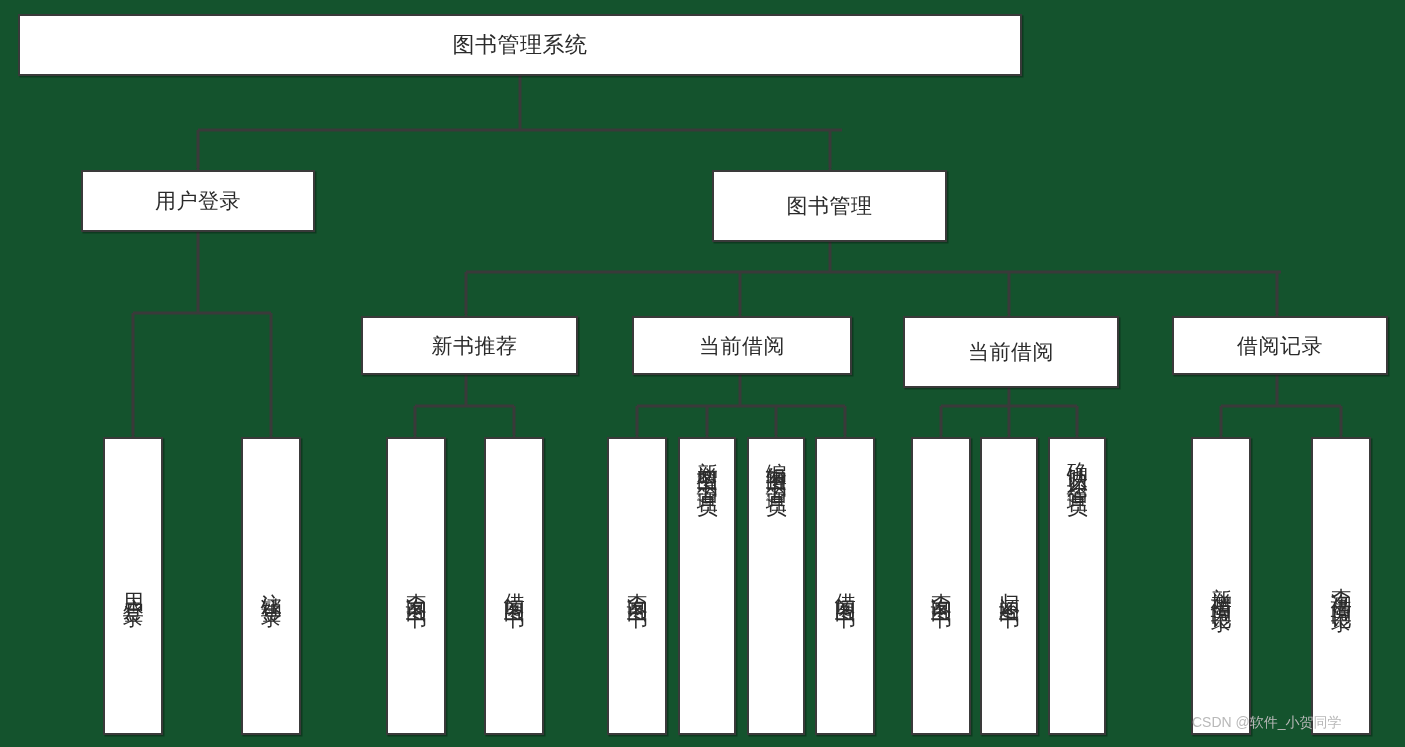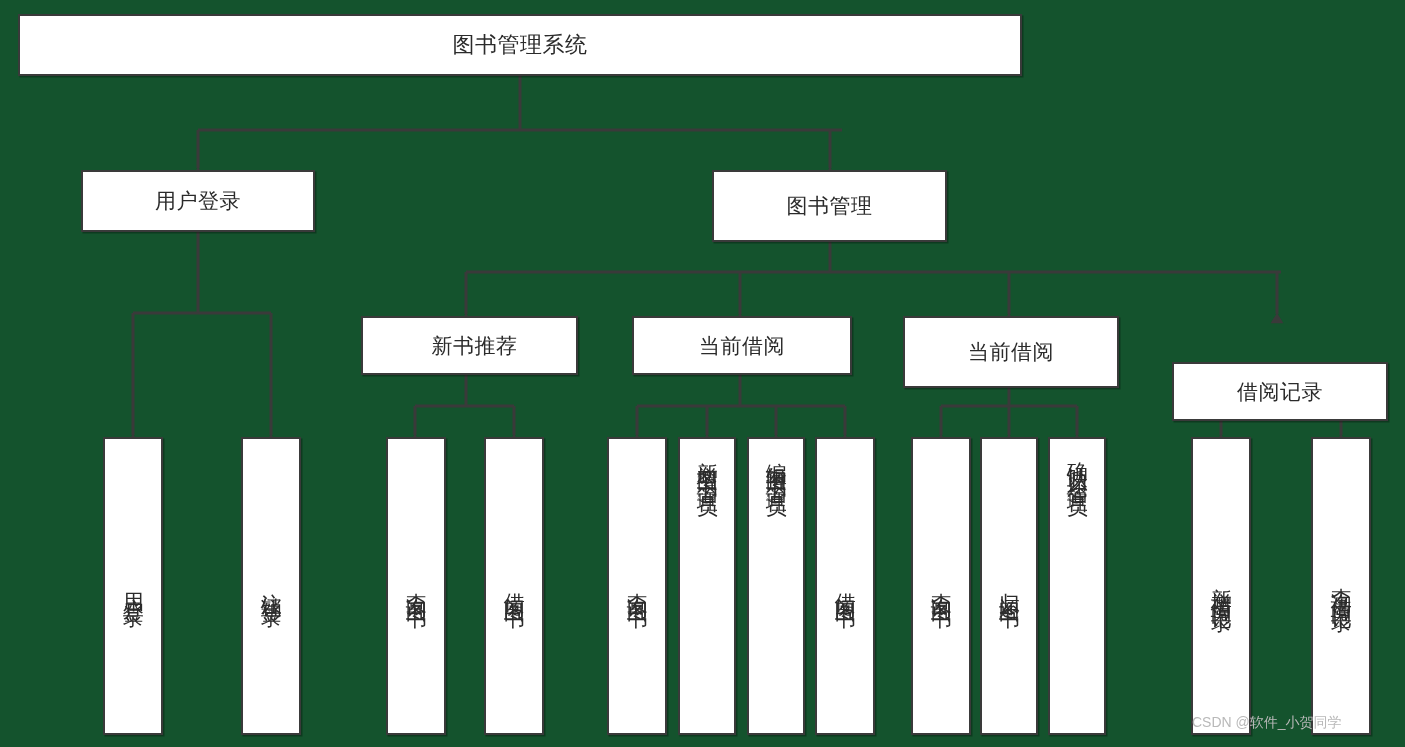--- a/index.html
+++ b/index.html
@@ -155,21 +155,21 @@
   </div>
 
   <div class="node horiz" style="left:632px; top:316px; width:220px; height:59px;">
     <span class="node-label">当前借阅</span>
   </div>
 
   <div class="node horiz" style="left:903px; top:316px; width:216px; height:72px;">
     <span class="node-label">当前借阅</span>
   </div>
 
-  <div class="node horiz" style="left:1172px; top:316px; width:216px; height:59px;margin-top:46px;">
+  <div class="node horiz" style="left:1172px; top:316px; width:216px; height:59px;">
     <span class="node-label">借阅记录</span>
   </div>
 
   <div class="node vert" style="left:103px; top:437px; width:60px; height:298px;">
     <span class="node-label">用户登录</span>
   </div>
 
   <div class="node vert" style="left:241px; top:437px; width:60px; height:298px;">
     <span class="node-label">注销登录</span>
   </div>

